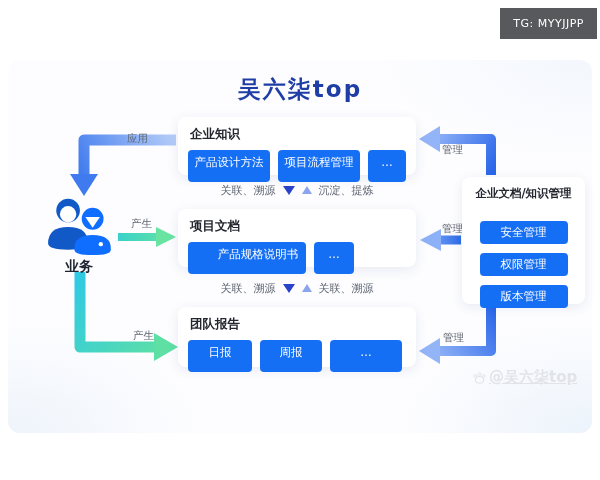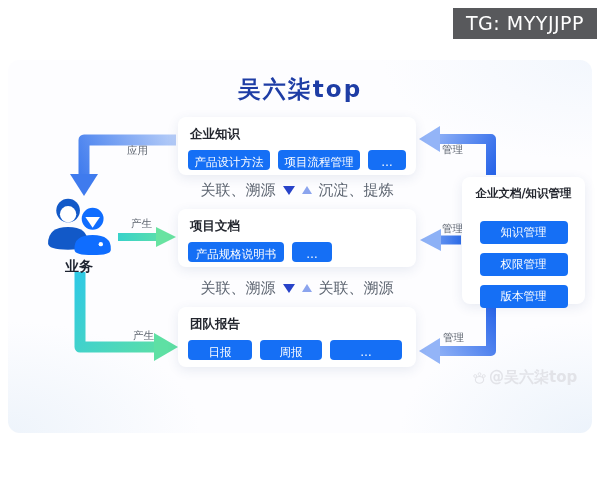--- a/index.html
+++ b/index.html
@@ -1,25 +1,25 @@
 <!DOCTYPE html>
 <html><head>
 <meta charset="utf-8">
 <style>
   html,body{margin:0;padding:0;background:#ffffff;}
   body{font-family:"DejaVu Sans","Liberation Sans",sans-serif;}
   #stage{position:relative;width:600px;height:480px;background:#ffffff;overflow:hidden;}
 
   
   .tg-badge{position:absolute;top:8px;right:3px;height:31px;line-height:31px;
-    background:#58595c;color:#fff;font-size:19px;padding:0 13px;letter-spacing:.5px;}
+    background:#58595c;color:#fff;font-size:11px;padding:0 13px;letter-spacing:.5px;}
   .site-bar{position:absolute;left:0;top:437px;width:233px;height:34px;line-height:34px;
     background:#58595c;color:#fff;font-size:15px;padding-left:10px;box-sizing:border-box;}
   .watermark{position:absolute;left:472px;top:368px;display:flex;align-items:center;gap:2px;
-    color:#e2e3e8;font-size:15px;font-weight:700;user-select:none;}
+    color:#e2e3e8;font-size:15px;font-weight:700;user-select:none;text-decoration:underline;}
 
   
   .panel{position:absolute;left:8px;top:60px;width:584px;height:373px;border-radius:12px;
     background:
       radial-gradient(60% 45% at 100% 0%, #f3f7fd 0%, rgba(243,247,253,0) 60%),
       radial-gradient(55% 50% at 0% 100%, #eef4fb 0%, rgba(238,244,251,0) 60%),
       radial-gradient(55% 50% at 100% 100%, #ecf3fb 0%, rgba(236,243,251,0) 60%),
       #fdfdff;}
   .title{position:absolute;left:0;top:74px;width:600px;text-align:center;
     font-size:23px;font-weight:700;color:#1e3da5;letter-spacing:2px;}
@@ -35,28 +35,28 @@
 
   
   .card{position:absolute;background:#fff;border-radius:8px;
     box-shadow:0 3px 12px rgba(40,70,130,.10);box-sizing:border-box;}
   .group-card{left:178px;width:238px;padding:9px 10px 0 10px;}
   .g1{top:117px;height:58px;}
   .g2{top:209px;height:58px;}
   .g3{top:307px;height:60px;}
   .group-title{font-size:12.5px;font-weight:700;color:#23262e;margin:0 0 7px 2px;}
   .tag-row{display:flex;gap:8px;}
-  .tag{height:20px;line-height:24px;background:#156ff5;color:#fff;font-size:11.5px;
+  .tag{height:32px;line-height:24px;background:#156ff5;color:#fff;font-size:11.5px;
     text-align:center;border-radius:4px;cursor:pointer;white-space:nowrap;overflow:hidden;}
-  .w82{width:82px;} .w38{width:38px;} .w96{width:96px;} .w66{width:66px;} .w40{width:40px;}
+  .w82{width:82px;} .w38{width:38px;} .w96{width:96px;padding-left:22px;} .w66{width:66px;} .w40{width:40px;}
   .w64{width:64px;} .w62{width:62px;} .w72{width:72px;}
 
   
   .connector{position:absolute;left:178px;width:238px;height:14px;display:flex;
-    align-items:center;justify-content:center;gap:7px;font-size:15px;color:#5c6470;}
+    align-items:center;justify-content:center;gap:7px;font-size:11px;color:#5c6470;}
   .c1{top:183px;} .c2{top:281px;}
   .tri-down{width:0;height:0;border-left:6px solid transparent;border-right:6px solid transparent;
     border-top:9px solid #2843c9;}
   .tri-up{width:0;height:0;border-left:5px solid transparent;border-right:5px solid transparent;
     border-bottom:8px solid #8ba4ee;}
 
   
   .mgmt-card{left:462px;top:177px;width:123px;height:127px;padding:9px 6px;}
   .mgmt-title{font-size:11.5px;font-weight:700;color:#23262e;text-align:center;margin-bottom:20px;
     white-space:nowrap;}
@@ -125,21 +125,21 @@
     </g>
 
     <g>
       <path d="M491 304 L491 351 L440 351" fill="none" stroke="url(#gA6)" stroke-width="10" stroke-linejoin="round"></path>
       <polygon points="440,338 440,364 419,351" fill="#93b4f7"></polygon>
     </g>
   </svg>
 
   <div class="title">吴六柒top</div>
 
-  <div class="arrow-label" style="left:127px;top:144px;">应用</div>
+  <div class="arrow-label" style="left:127px;top:132px;">应用</div>
   <div class="arrow-label" style="left:131px;top:217px;">产生</div>
   <div class="arrow-label" style="left:133px;top:329px;">产生</div>
   <div class="arrow-label" style="left:442px;top:143px;">管理</div>
   <div class="arrow-label" style="left:442px;top:222px;">管理</div>
   <div class="arrow-label" style="left:443px;top:331px;">管理</div>
 
   <svg class="actor-icon" viewBox="0 0 84 66">
     <circle cx="30" cy="16" r="13" fill="#1259c8"></circle>
     <circle cx="30" cy="20" r="9" fill="#ffffff"></circle>
     <path d="M8 52 q0 -18 22 -18 q22 0 22 18 q0 7 -22 7 q-22 0 -22 -7 z" fill="#1259c8"></path>
@@ -186,21 +186,21 @@
     <div class="tag-row">
       <div class="tag w64">日报</div>
       <div class="tag w62">周报</div>
       <div class="tag w72">…</div>
     </div>
   </div>
 
   <div class="card mgmt-card">
     <div class="mgmt-title">企业文档/知识管理</div>
     <div class="mgmt-col">
-      <div class="mgmt-btn">知识管理</div>
+      <div class="mgmt-btn">安全管理</div>
       <div class="mgmt-btn">权限管理</div>
       <div class="mgmt-btn">版本管理</div>
     </div>
   </div>
 
   <div class="watermark">
     <svg width="15" height="15" viewBox="0 0 16 16">
       <ellipse cx="8" cy="10.5" rx="4.4" ry="3.6" fill="none" stroke="#e2e3e8" stroke-width="1.2"></ellipse>
       <circle cx="3.4" cy="6.4" r="1.5" fill="none" stroke="#e2e3e8" stroke-width="1"></circle>
       <circle cx="8" cy="4.4" r="1.5" fill="none" stroke="#e2e3e8" stroke-width="1"></circle>

